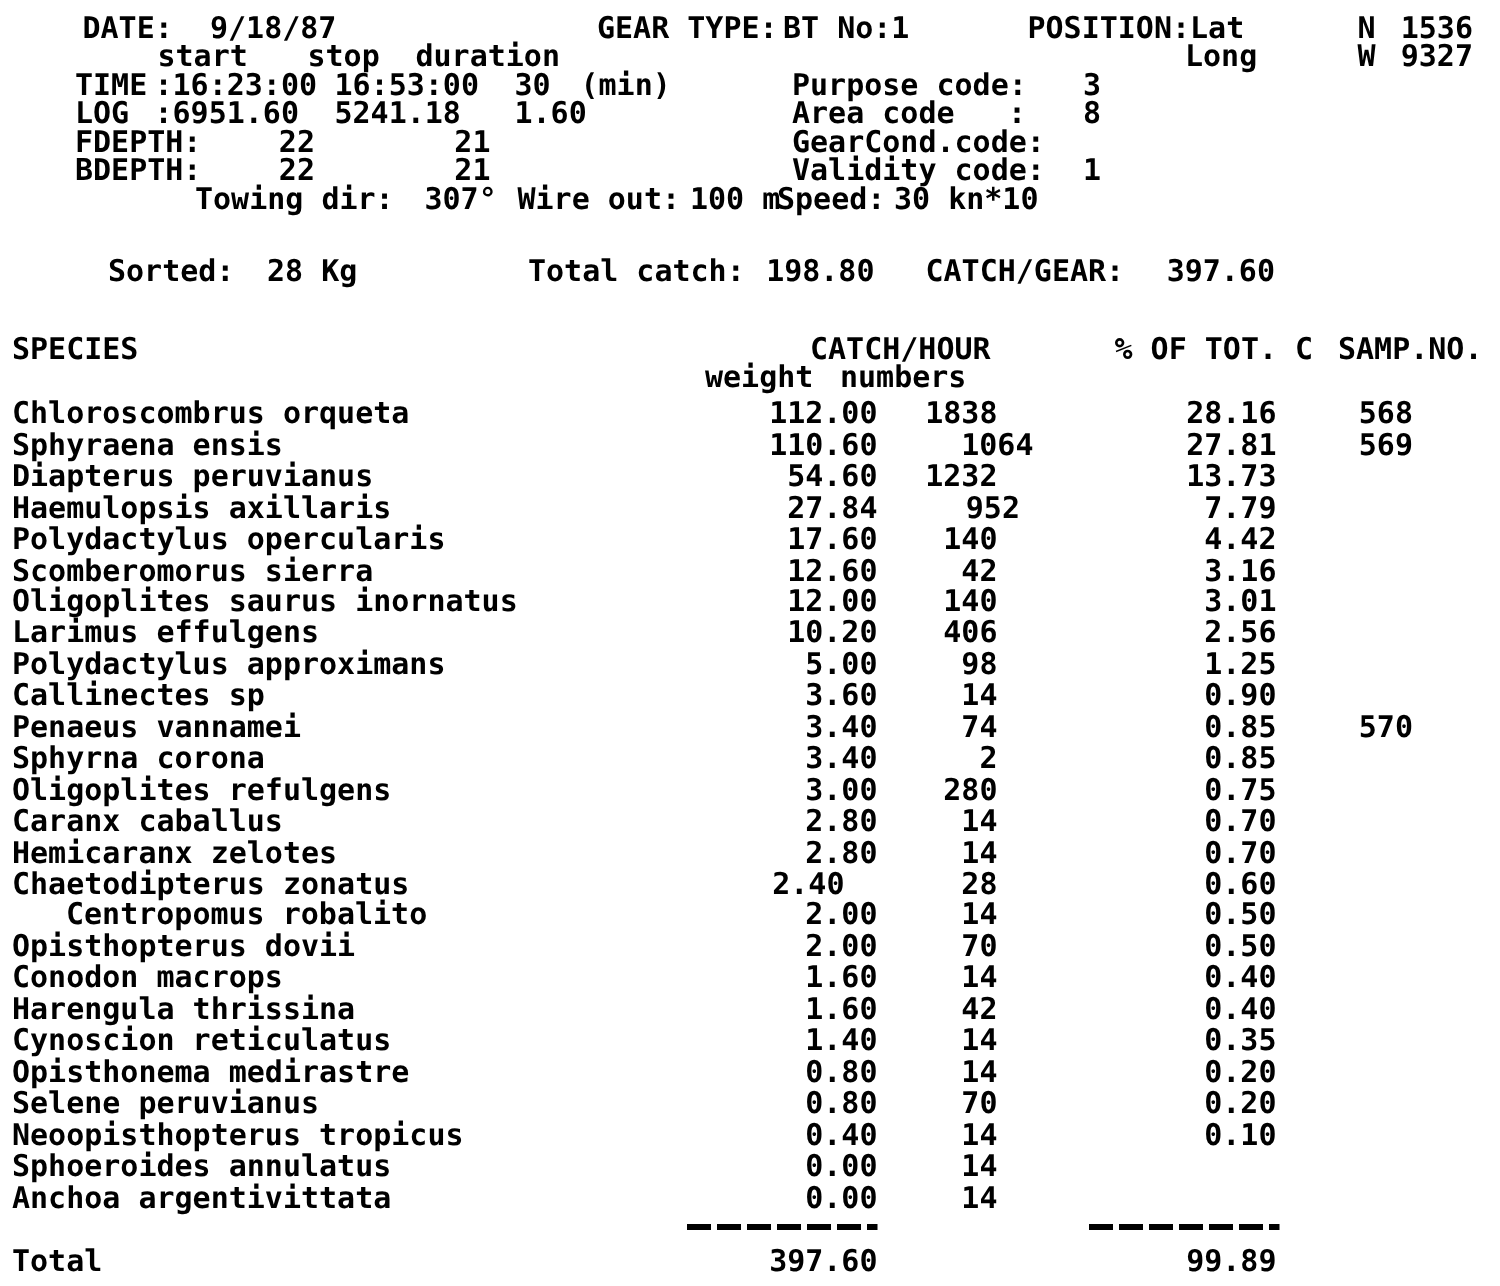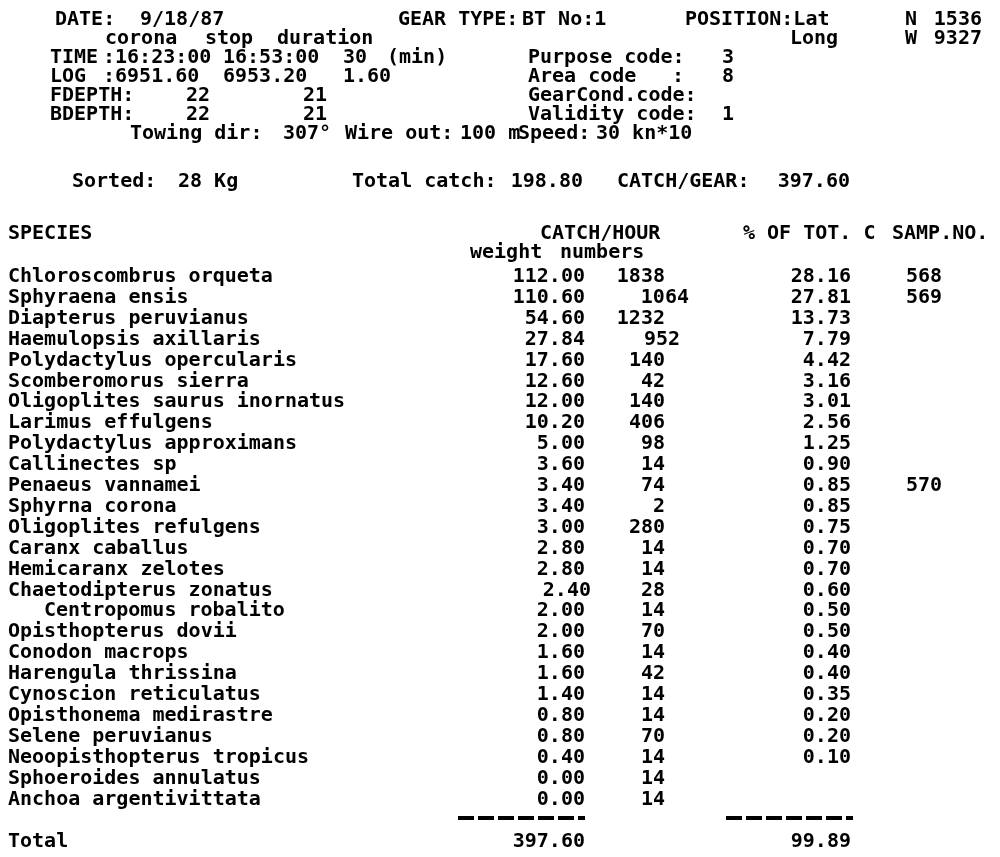--- a/index.html
+++ b/index.html
@@ -18,38 +18,38 @@
 <div class="page" id="page">
 
   <span class="t" style="left:55px;top:8px">DATE:</span>
   <span class="t" style="left:140px;top:8px">9/18/87</span>
   <span class="t" style="left:398px;top:8px">GEAR TYPE:</span>
   <span class="t" style="left:522px;top:8px">BT No:1</span>
   <span class="t" style="left:685px;top:8px">POSITION:Lat</span>
   <span class="t" style="left:905px;top:8px">N</span>
   <span class="t r" style="left:915px;top:8px;width:67px">1536</span>
 
-  <span class="t" style="left:105px;top:27px">corona</span>
+  <span class="t" style="left:105px;top:27px">start</span>
   <span class="t" style="left:205px;top:27px">stop</span>
   <span class="t" style="left:277px;top:27px">duration</span>
   <span class="t" style="left:790px;top:27px">Long</span>
   <span class="t" style="left:905px;top:27px">W</span>
   <span class="t r" style="left:915px;top:27px;width:67px">9327</span>
 
   <span class="t" style="left:50px;top:46px">TIME</span>
   <span class="t" style="left:103px;top:46px">:16:23:00</span>
   <span class="t" style="left:223px;top:46px">16:53:00</span>
   <span class="t" style="left:343px;top:46px">30</span>
   <span class="t" style="left:387px;top:46px">(min)</span>
   <span class="t" style="left:528px;top:46px">Purpose code:</span>
   <span class="t" style="left:722px;top:46px">3</span>
 
   <span class="t" style="left:50px;top:65px">LOG</span>
   <span class="t" style="left:103px;top:65px">:6951.60</span>
-  <span class="t" style="left:223px;top:65px">6953.20</span>
+  <span class="t" style="left:223px;top:65px">5241.18</span>
   <span class="t" style="left:343px;top:65px">1.60</span>
   <span class="t" style="left:528px;top:65px">Area code</span>
   <span class="t" style="left:672px;top:65px">:</span>
   <span class="t" style="left:722px;top:65px">8</span>
 
   <span class="t" style="left:50px;top:84px">FDEPTH:</span>
   <span class="t r" style="left:160px;top:84px;width:50px">22</span>
   <span class="t r" style="left:277px;top:84px;width:50px">21</span>
   <span class="t" style="left:528px;top:84px">GearCond.code:</span>
 
@@ -186,21 +186,21 @@
     </div>
     <div>
       <span class="t" style="top: 557.6px; left: 8px;">Hemicaranx zelotes</span>
       <span class="t r" style="top: 557.6px; left: 435px; width: 150px;">2.80</span>
       <span class="t r" style="top: 557.6px; left: 585px; width: 80px;">14</span>
       <span class="t r" style="top: 557.6px; left: 741px; width: 110px;">0.70</span>
       <span class="t r" style="top: 557.6px; left: 862px; width: 80px;"></span>
     </div>
     <div>
       <span class="t" style="top: 578.5px; left: 8px;">Chaetodipterus zonatus</span>
-      <span class="t r" style="top: 578.5px; left: 441px; width: 150px;">2.40</span>
+      <span class="t r" style="top: 578.5px; left: 413px; width: 150px;">2.40</span>
       <span class="t r" style="top: 578.5px; left: 585px; width: 80px;">28</span>
       <span class="t r" style="top: 578.5px; left: 741px; width: 110px;">0.60</span>
       <span class="t r" style="top: 578.5px; left: 862px; width: 80px;"></span>
     </div>
     <div>
       <span class="t" style="top: 599.4px; left: 8px; margin-left: 36px;">Centropomus robalito</span>
       <span class="t r" style="top: 599.4px; left: 435px; width: 150px;">2.00</span>
       <span class="t r" style="top: 599.4px; left: 585px; width: 80px;">14</span>
       <span class="t r" style="top: 599.4px; left: 741px; width: 110px;">0.50</span>
       <span class="t r" style="top: 599.4px; left: 862px; width: 80px;"></span>

